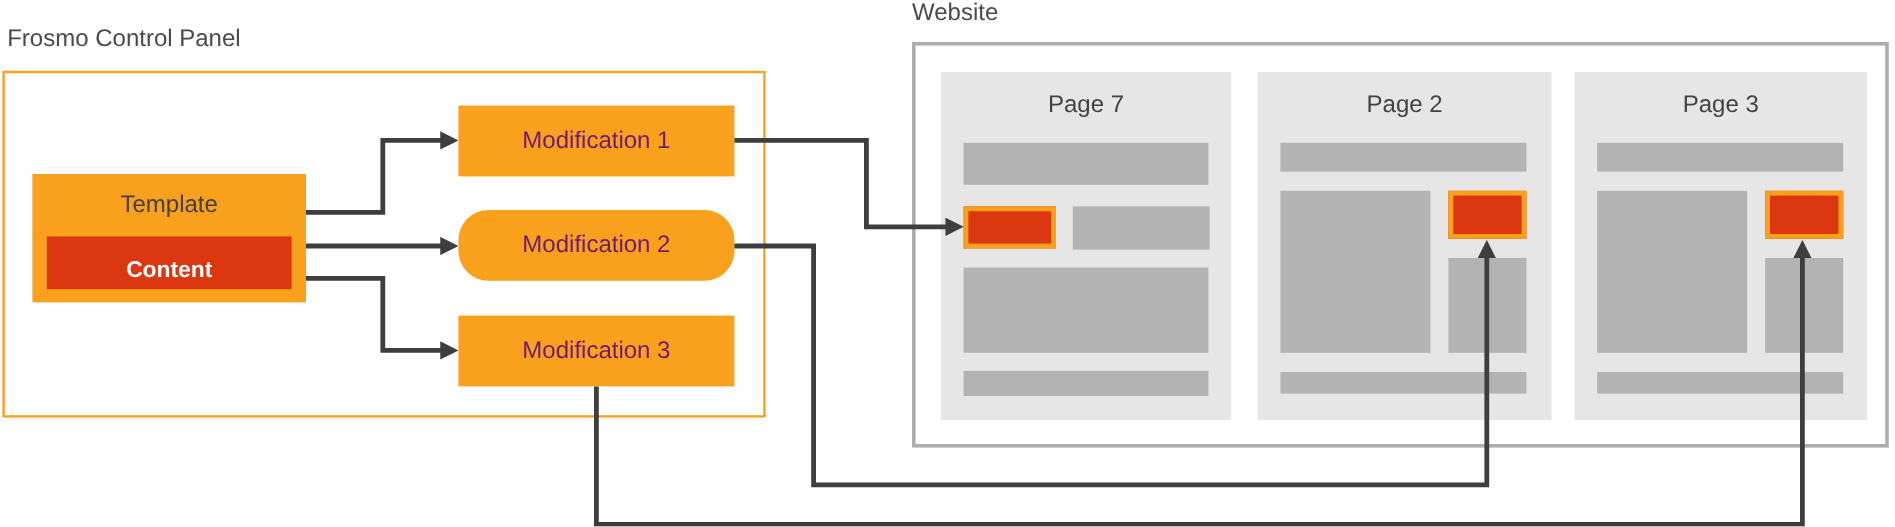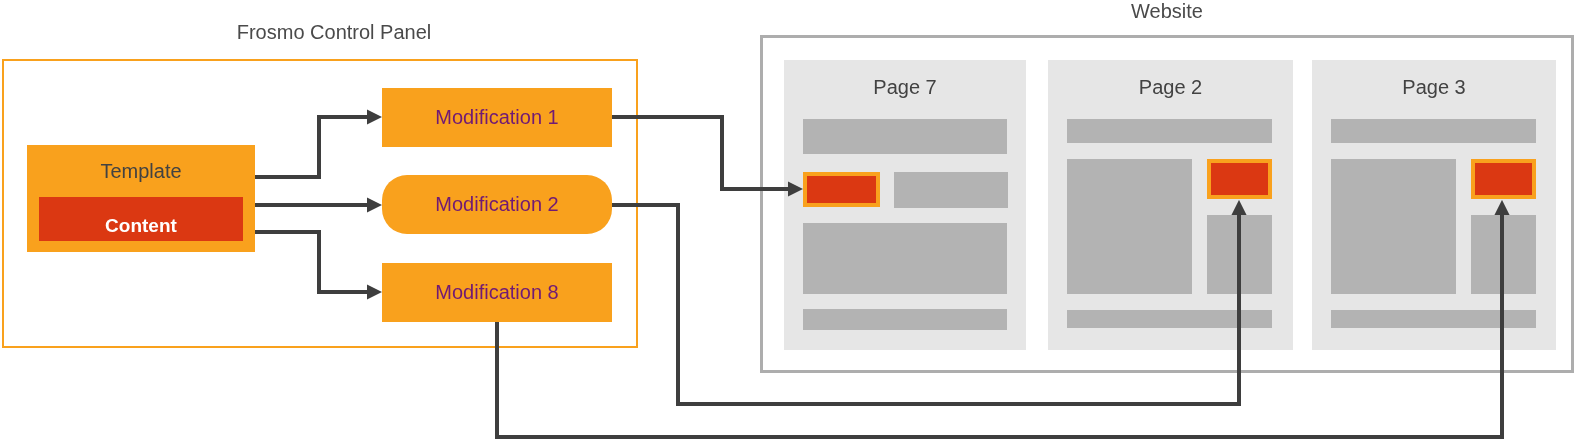--- a/index.html
+++ b/index.html
@@ -10,22 +10,22 @@
     --c-page-bg:#E6E6E6;
     --c-placeholder:#B3B3B3;
     --c-website-border:#ADADAD;
     --c-content-text:#FFFFFF;
   }
   *{margin:0;padding:0;box-sizing:border-box;}
   html,body{background:#FFFFFF;}
   body{font-family:"Liberation Sans","DejaVu Sans",sans-serif;color:var(--c-label);}
   .stage{position:relative;width:1579px;height:439px;background:#FFFFFF;overflow:hidden;}
 
-  .section-title{position:absolute;text-align:center;font-size:20px;line-height:22px;color:var(--c-label);}
-  .cp-title{left:16px;top:21px;width:636px;}
+  .section-title{position:absolute;font-size:20px;line-height:22px;color:var(--c-label);}
+  .cp-title{left:6px;top:21px;width:636px;}
   .ws-title{left:760px;top:0px;width:814px;}
 
   .cp-box{position:absolute;left:2px;top:59px;width:636px;height:289px;border:2px solid var(--c-orange);}
   .ws-box{position:absolute;left:760px;top:35px;width:814px;height:338px;border:3px solid var(--c-website-border);}
 
   .template-box{position:absolute;left:27px;top:145px;width:228px;height:107px;background:var(--c-orange);}
   .template-label{position:absolute;left:0;top:12px;width:100%;text-align:center;font-size:20px;line-height:28px;color:#424242;}
   .content-box{position:absolute;left:12px;top:52px;width:204px;height:44px;background:var(--c-red);display:flex;align-items:center;justify-content:center;}
   .content-label{color:var(--c-content-text);font-size:19px;font-weight:600;margin-top:13px;}
 
@@ -74,21 +74,21 @@
     </div>
   </div>
 
   <div class="mod-box mod1">
     <span>Modification 1</span>
   </div>
   <div class="mod-box mod2">
     <span>Modification 2</span>
   </div>
   <div class="mod-box mod3">
-    <span>Modification 8</span>
+    <span>Modification 3</span>
   </div>
 
   <div class="section-title ws-title">Website</div>
   <div class="ws-box"></div>
 
   <div class="page page1">
     <div class="page-title">Page 7</div>
     <div class="ph a-header"></div>
     <div class="a-highlight"></div>
     <div class="ph a-bar"></div>

